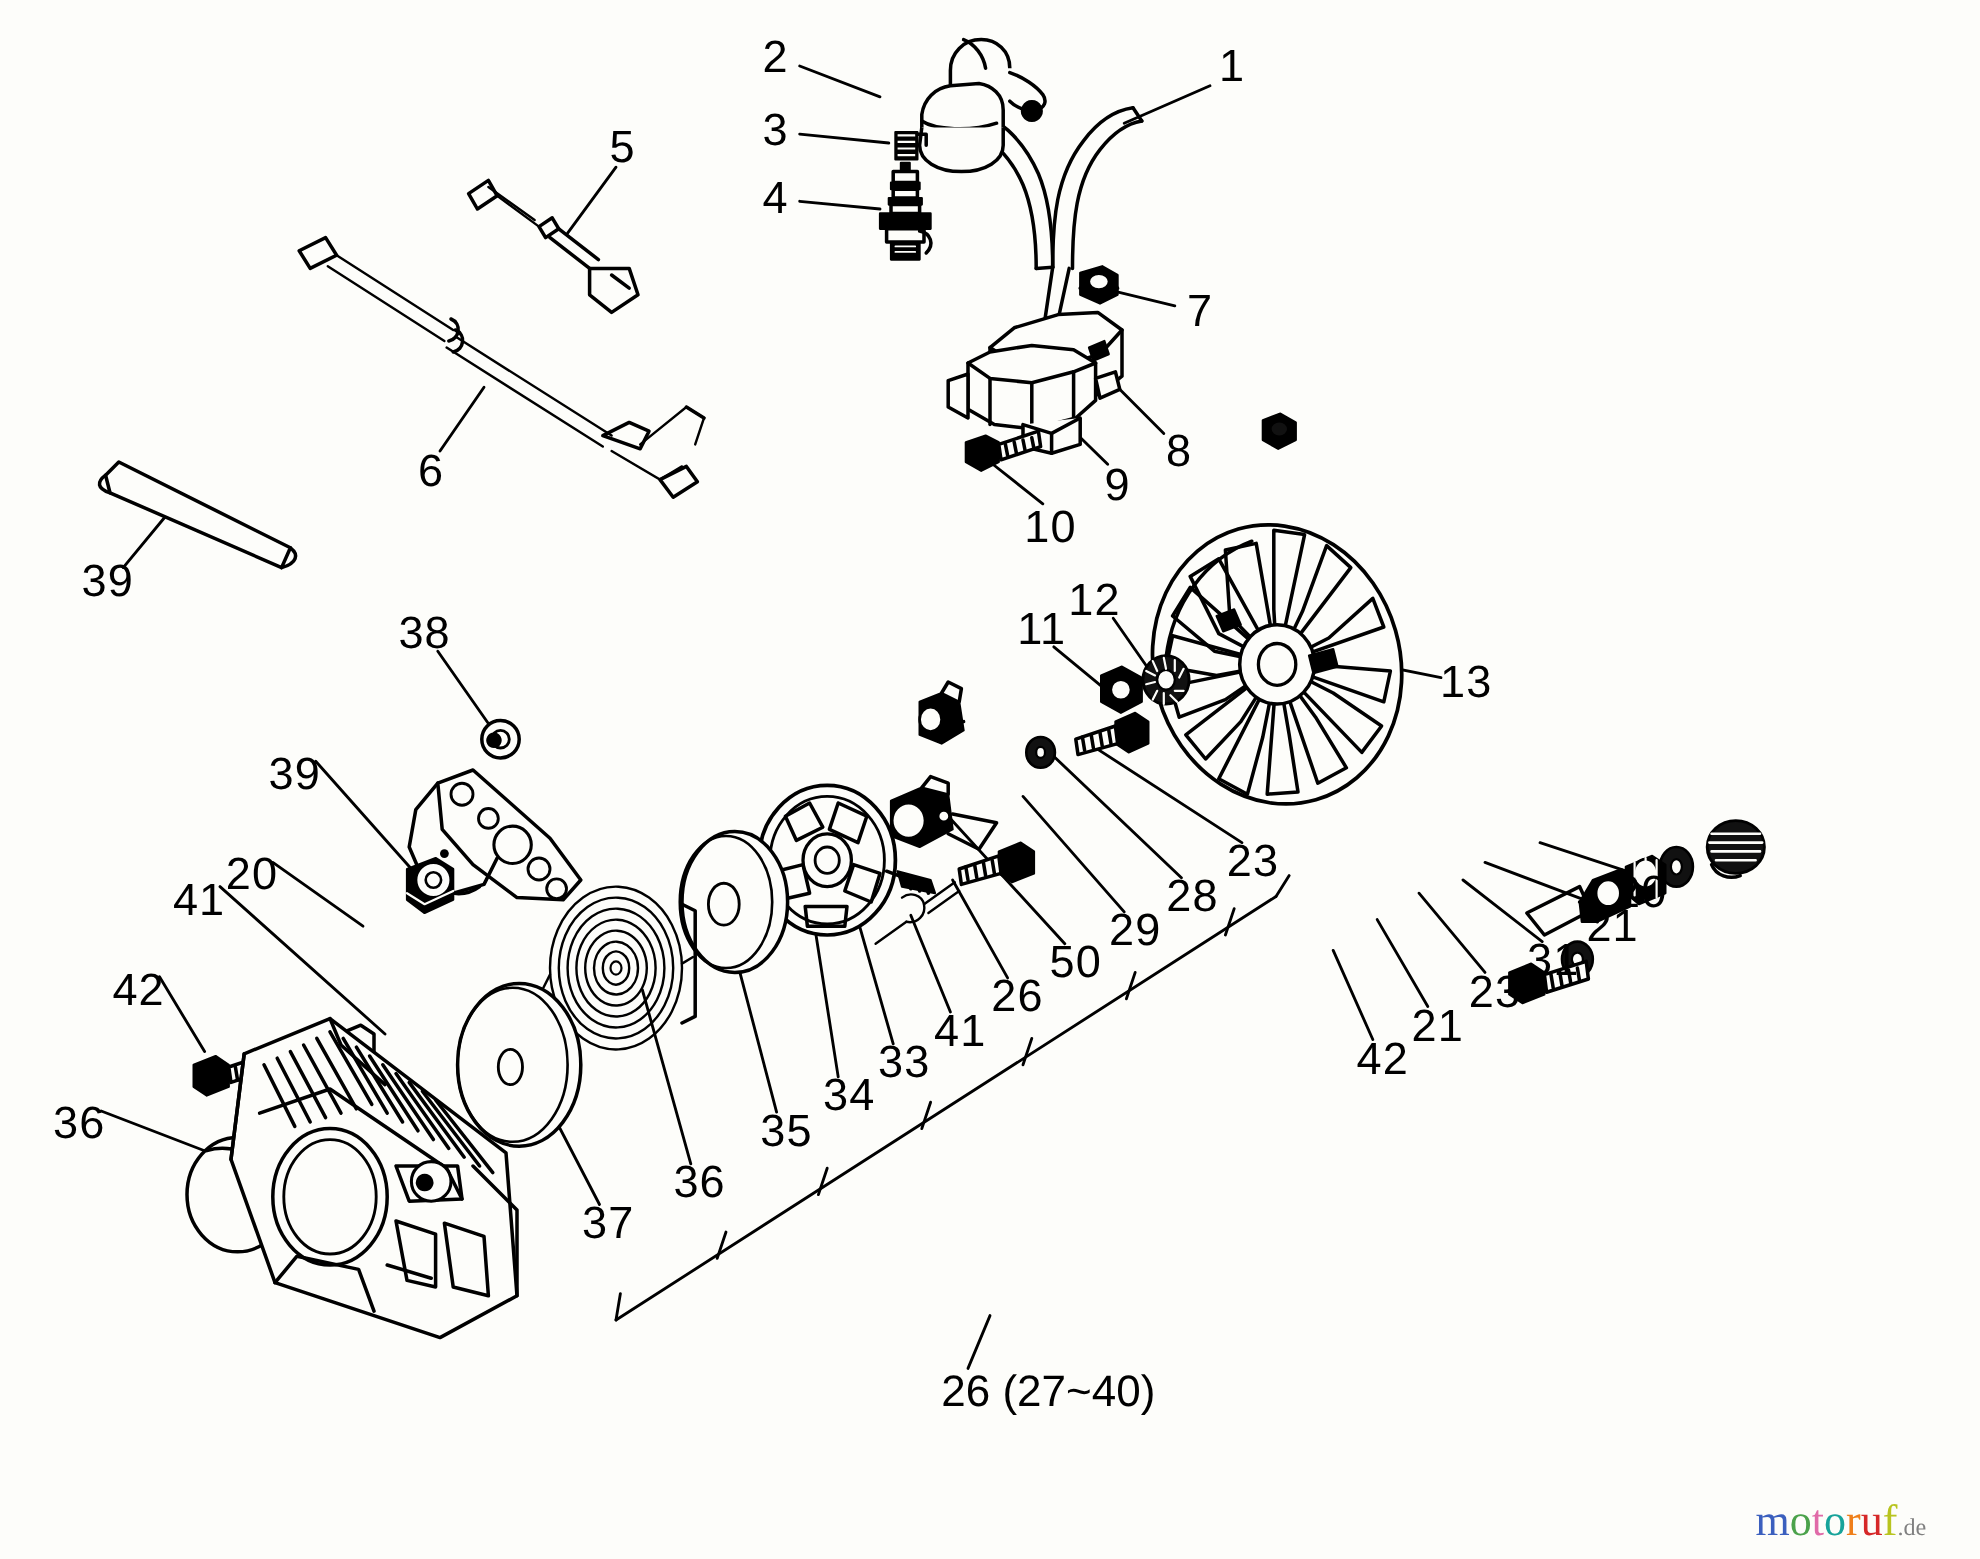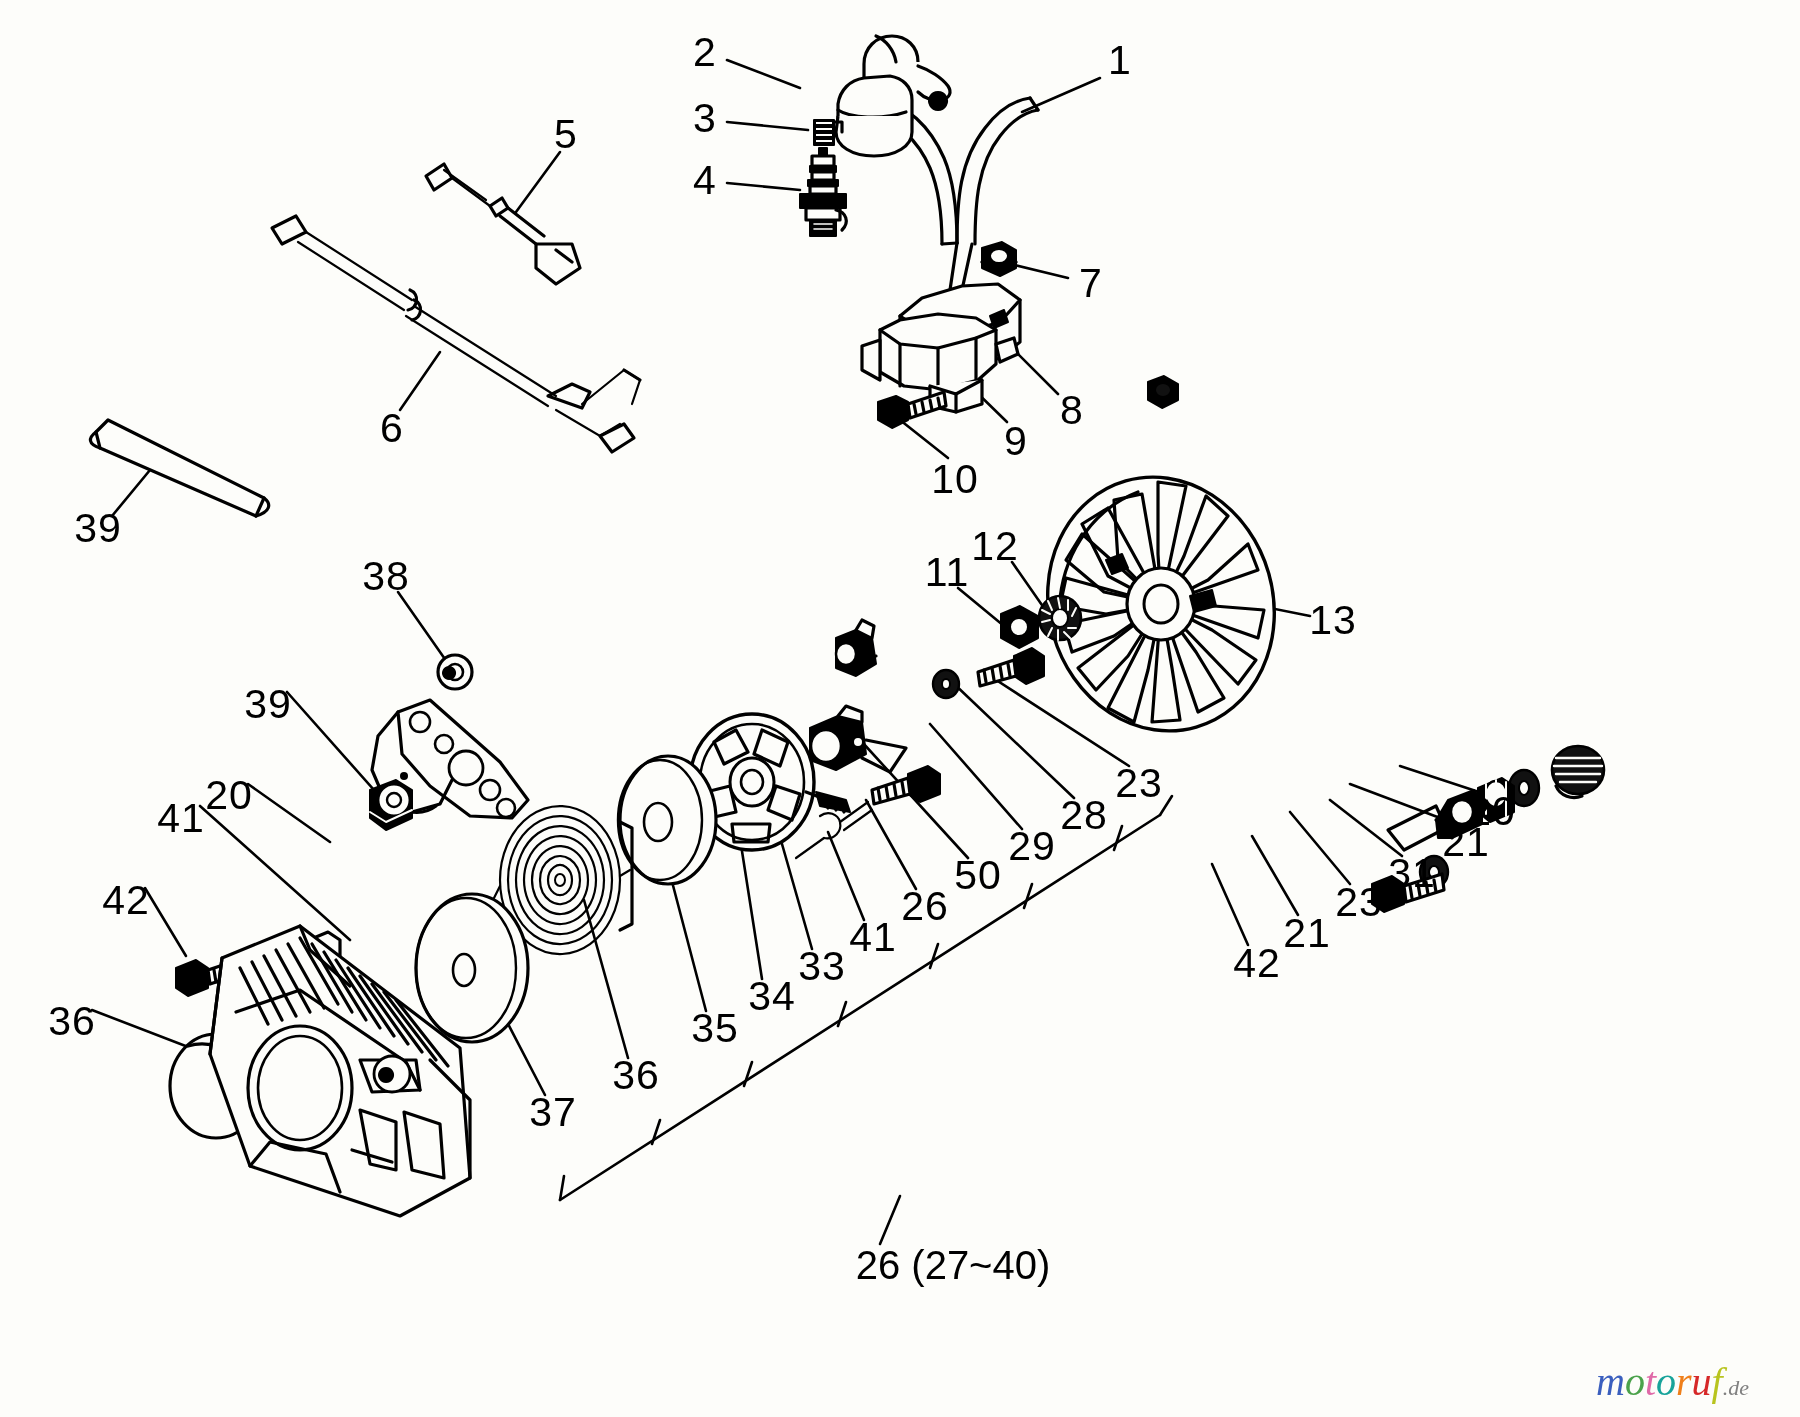--- a/index.html
+++ b/index.html
@@ -13,21 +13,21 @@
     position:absolute;color:#000;
     font-family:"Liberation Sans", sans-serif;
     font-size:41px;font-weight:400;line-height:1;
     letter-spacing:1px;white-space:nowrap;
     transform:translate(-50%,-50%);
   }
   .lbl.wide{font-size:40px;letter-spacing:0px;}
   #wm{
     position:absolute;left:1596px;top:1362px;
     font-family:"Liberation Serif", serif;
-    font-size:40px;line-height:1;white-space:nowrap;font-style:italic;
+    font-size:40px;line-height:1;white-space:nowrap;
   }
   #wm span{display:inline-block;}
   #wm .de{font-size:22px;color:#808080;vertical-align:baseline;}
 </style>
 </head>
 <body>
 
 <div id="stage">
 
   <svg id="art" viewBox="0 0 1800 1417" xmlns="http://www.w3.org/2000/svg">

